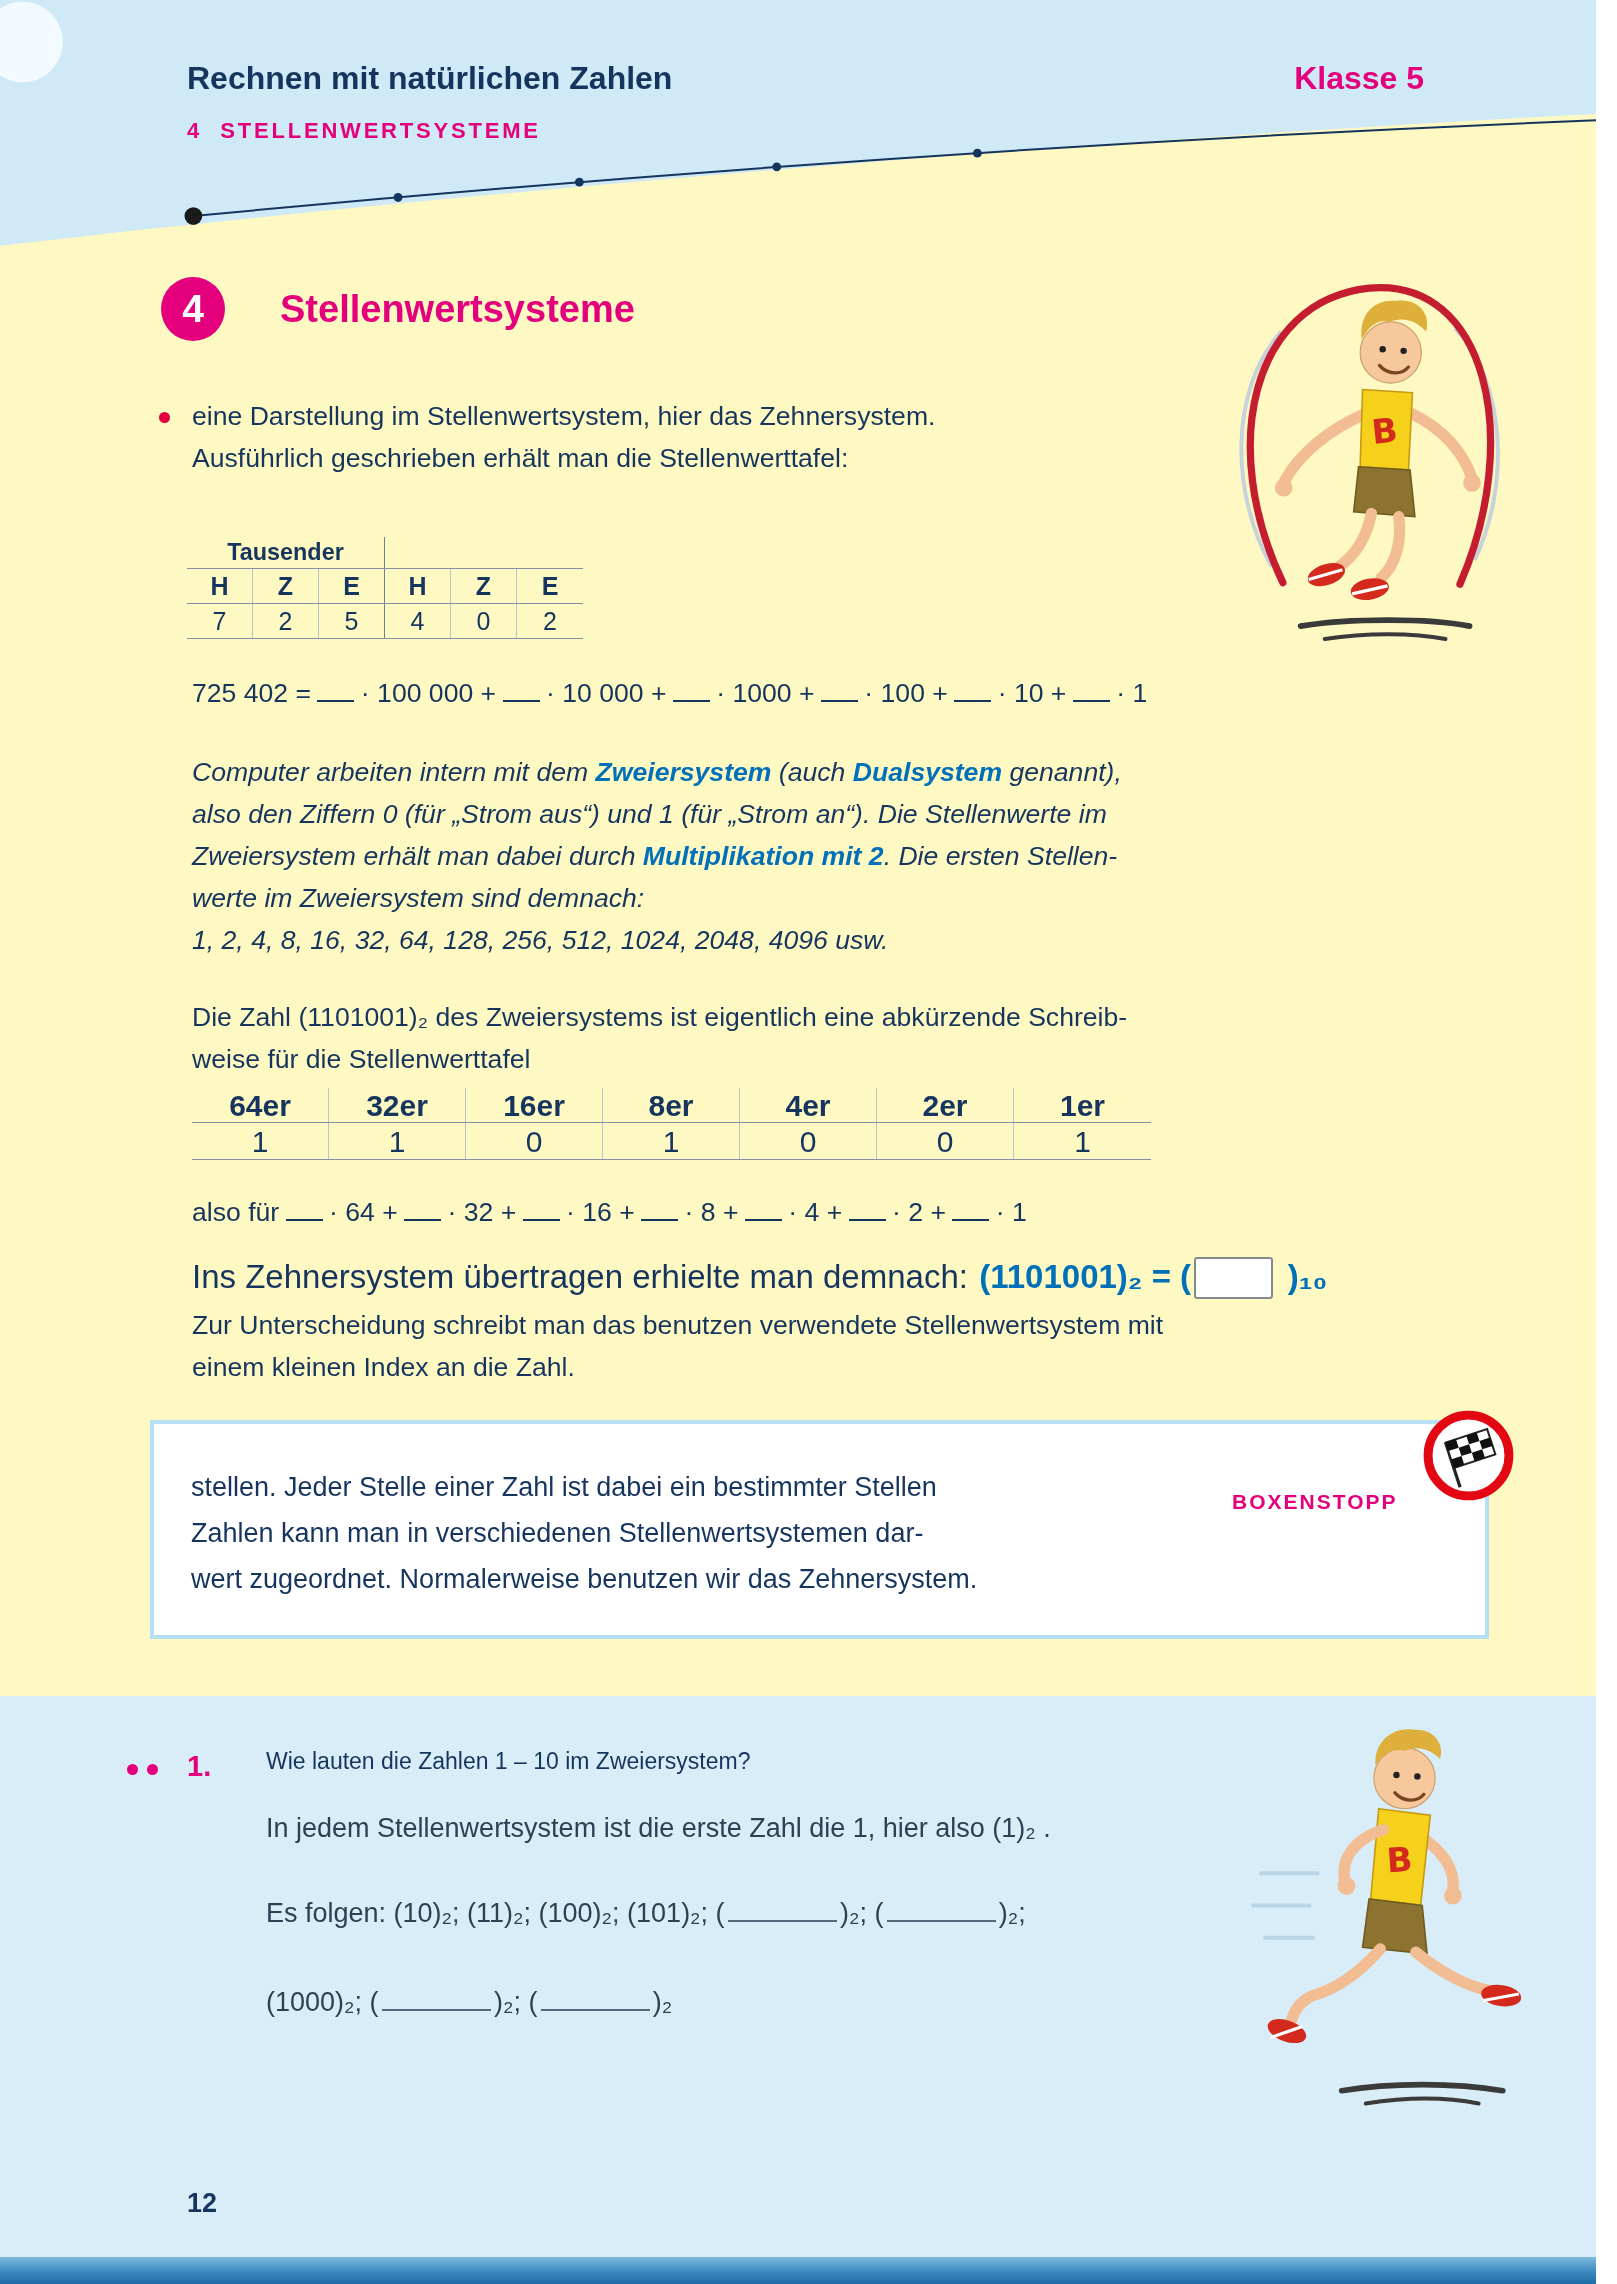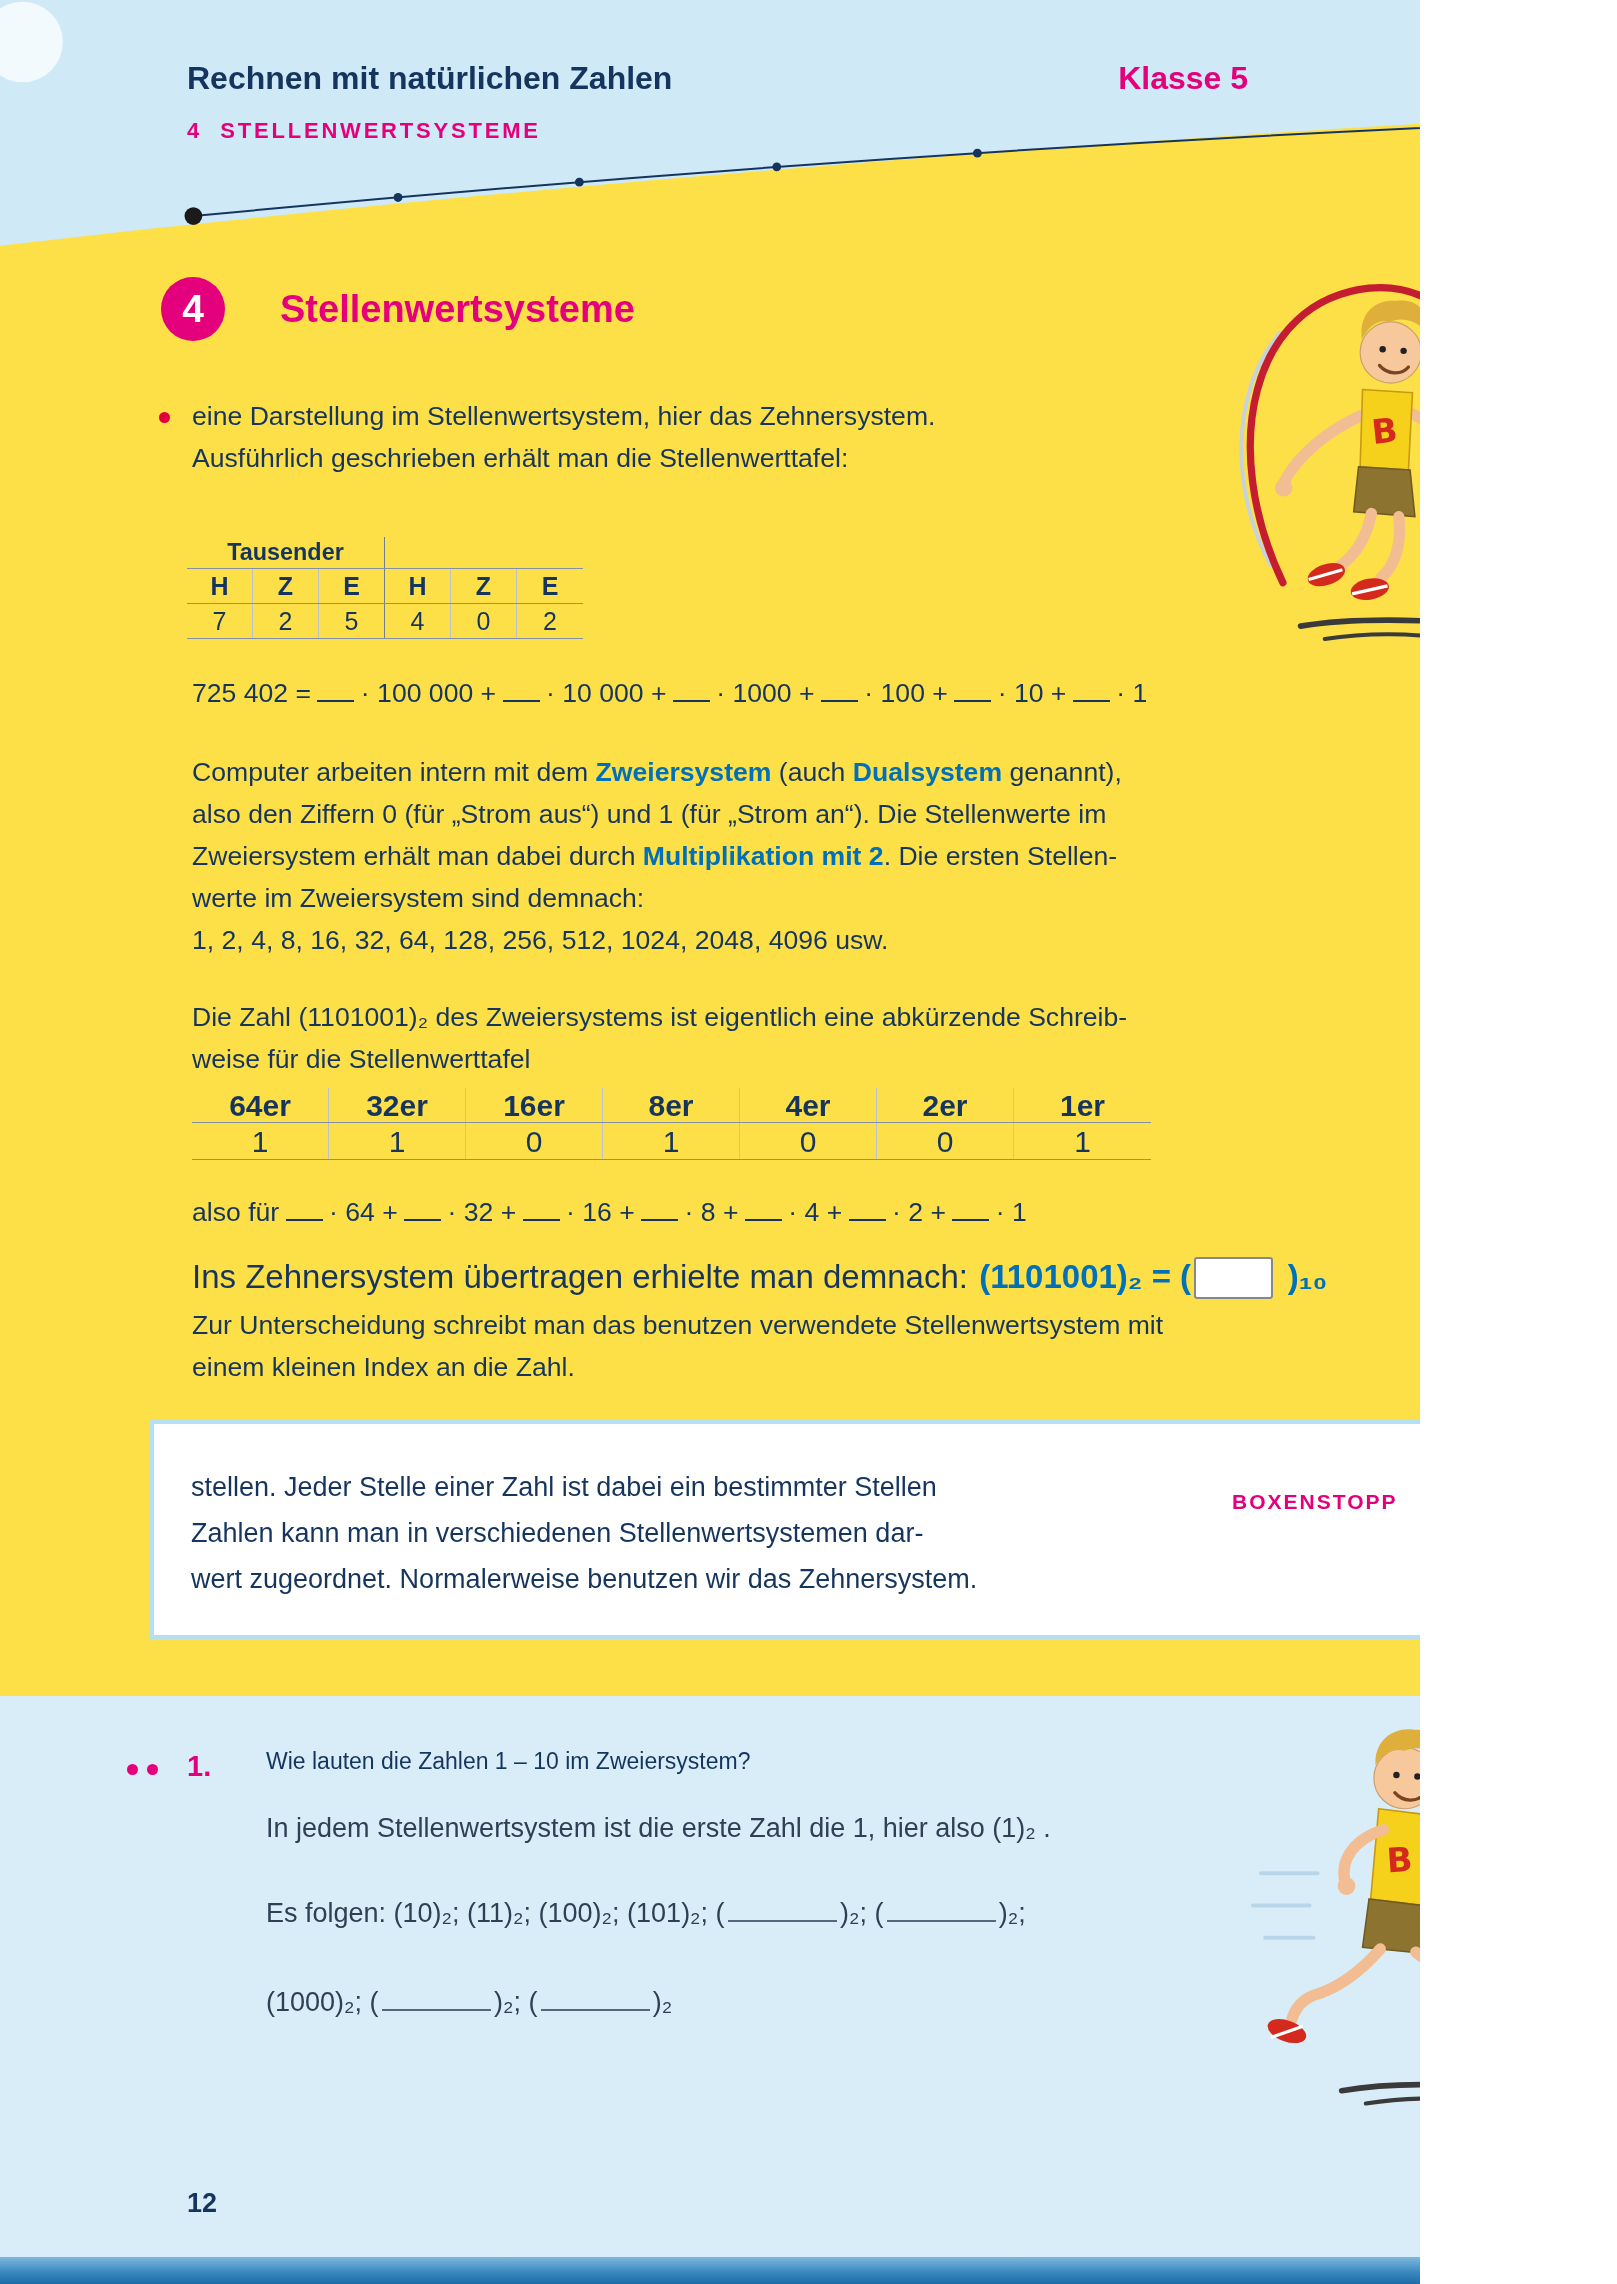--- a/index.html
+++ b/index.html
@@ -1,19 +1,19 @@
 <!DOCTYPE html>
 <html lang="de" style="font-size:13px"><head>
 <meta charset="utf-8">
 <style>
   * { margin:0; padding:0; box-sizing:border-box; }
   html,body { background:#ffffff; }
   #page {
-    position:relative; width:1420px; height:2284px; overflow:hidden;
-    background:#fde047;
+    position:relative; width:1596px; height:2284px; overflow:hidden;
+    background:#fef9c3;
     font-family:"Liberation Sans","DejaVu Sans",sans-serif;
     color:#16355e;
   }
 
   
   .header-svg { position:absolute; left:0; top:0; }
   .hdr-title { position:absolute; left:187px; top:60px; font-size:32px; font-weight:700; color:#16355e; }
   .hdr-klasse { position:absolute; right:172px; top:60px; font-size:32px; font-weight:700; color:#e4007c; }
   .hdr-chapter { position:absolute; left:187px; top:118px; font-size:22px; font-weight:700; color:#e4007c; }
   .hdr-chapter .num { letter-spacing:0; }
@@ -22,21 +22,21 @@
   
   .badge { position:absolute; left:161px; top:277px; width:64px; height:64px; border-radius:50%;
            background:#e4007c; color:#fff; font-size:39px; font-weight:700;
            display:flex; align-items:center; justify-content:center; }
   .sec-title { position:absolute; left:280px; top:288px; font-size:38px; font-weight:700; color:#e4007c; }
 
   
   .bullet { position:absolute; left:159px; top:412px; width:11.3px; height:11.3px; border-radius:50%; background:#e2003c; }
   .para { position:absolute; font-size:26.6px; line-height:42px; color:#16355e; white-space:nowrap; }
   .p1 { left:192px; top:395px; }
-  .p2 { left:192px; top:751px; }
+  .p2 { left:192px; top:751px;font-style:italic; }
   .p3 { left:192px; top:996px; }
   .b-blue { color:#0070b8; font-weight:700; }
 
   
   .t1 { position:absolute; left:187px; top:537px; width:396px; font-size:25px; color:#16355e; }
   .t1-group-row { display:flex; height:32px; border-bottom:1.6px solid #8391a6; }
   .t1-group-cell { width:198px; text-align:center; font-weight:700; font-size:23.4px; line-height:31px;
                    border-right:1.6px solid #6e7f95; color:#16355e; }
   .t1-group-rest { flex:1; }
   .t1-row { display:flex; height:35px; border-bottom:1.6px solid #8391a6; }

